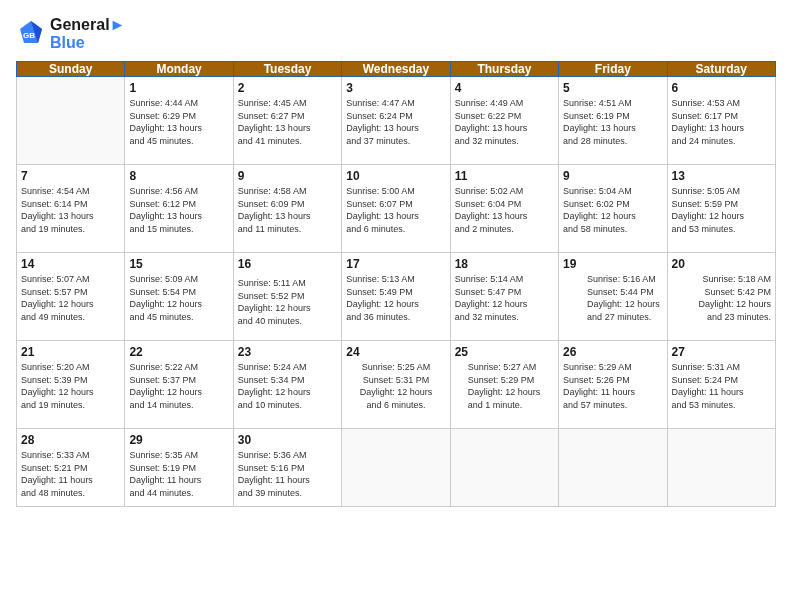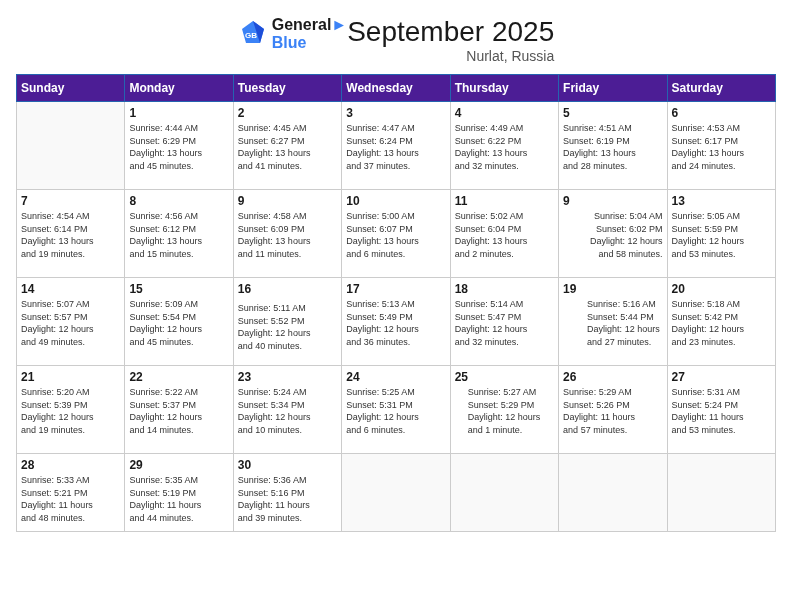--- a/index.html
+++ b/index.html
@@ -12,21 +12,21 @@
     }
     .page {
       width: 792px;
       height: 612px;
       padding: 16px;
       display: flex;
       flex-direction: column;
     }
     .header {
       display: flex;
-      justify-content: center;
+      justify-content: flex-start;
       align-items: flex-start;
       margin-bottom: 10px;
     }
     .logo {
       display: flex;
       align-items: center;
     }
     .logo-icon {
       width: 30px;
       height: 30px;
@@ -43,26 +43,26 @@
     .location {
       font-size: 14px;
       color: #555;
     }
     .cal-table {
       width: 100%;
       border-collapse: collapse;
       table-layout: fixed;
     }
     .cal-table th {
-      background-color: #4c1d95;
+      background-color: #a16207;
       color: white;
       font-size: 12px;
       font-weight: bold;
-      padding: 6px 4px;
-      text-align: left;
+      padding: 0 4px;
+      text-align: center;
       border: 1px solid #2563b0;
     }
     .cal-table td {
       border: 1px solid #ccc;
       vertical-align: top;
       padding: 4px;
       font-size: 9.5px;
       color: #333;
       height: 88px;
     }
@@ -99,24 +99,20 @@
         <polygon points="15,2 26,10 22,24" fill="#1d4ed8"></polygon>
         <text x="7" y="19" font-size="8" fill="white" font-weight="bold">GB</text>
       </svg>
       <div>
         <div style="font-size:16px;font-weight:bold;color:#1a1a1a;line-height:1.1;">
           <span style="color:#1a1a1a;">General</span><span style="color:#3b82f6;">►</span>
         </div>
         <div style="font-size:16px;font-weight:bold;color:#3b82f6;line-height:1.1;">Blue</div>
       </div>
     </div>
-    <div class="title-block">
-      <div class="month-title">September 2025</div>
-      <div class="location">Nurlat, Russia</div>
-    </div>
   </div>
 
   <table class="cal-table">
     <thead>
       <tr>
 
       <th>Sunday</th>
           <th>Monday</th>
           <th>Tuesday</th>
           <th>Wednesday</th>
@@ -203,21 +199,21 @@
           </td>
           <td>
             <span class="day-num">11</span>
             <div class="day-info" style="white-space: pre-line;">Sunrise: 5:02 AM
 Sunset: 6:04 PM
 Daylight: 13 hours
 and 2 minutes.</div>
           </td>
           <td>
             <span class="day-num">9</span>
-            <div class="day-info" style="white-space: pre-line; text-align: right;">Sunrise: 5:04 AM
+            <div class="day-info" style="white-space: pre-line;">Sunrise: 5:04 AM
 Sunset: 6:02 PM
 Daylight: 12 hours
 and 58 minutes.</div>
           </td>
           <td>
             <span class="day-num">13</span>
             <div class="day-info" style="white-space: pre-line;">Sunrise: 5:05 AM
 Sunset: 5:59 PM
 Daylight: 12 hours
 and 53 minutes.</div>
@@ -261,21 +257,21 @@
           </td>
           <td>
             <span class="day-num">19</span>
             <div class="day-info" style="white-space: pre-line; margin-left: 24px;">Sunrise: 5:16 AM
 Sunset: 5:44 PM
 Daylight: 12 hours
 and 27 minutes.</div>
           </td>
           <td>
             <span class="day-num">20</span>
-            <div class="day-info" style="white-space: pre-line;">Sunrise: 5:18 AM
+            <div class="day-info" style="white-space: pre-line; text-align: right;">Sunrise: 5:18 AM
 Sunset: 5:42 PM
 Daylight: 12 hours
 and 23 minutes.</div>
           </td>
         </tr>
         <tr class="week-row">
           <td>
             <span class="day-num">21</span>
             <div class="day-info" style="white-space: pre-line;">Sunrise: 5:20 AM
 Sunset: 5:39 PM
@@ -291,21 +287,21 @@
           </td>
           <td>
             <span class="day-num">23</span>
             <div class="day-info" style="white-space: pre-line;">Sunrise: 5:24 AM
 Sunset: 5:34 PM
 Daylight: 12 hours
 and 10 minutes.</div>
           </td>
           <td>
             <span class="day-num">24</span>
-            <div class="day-info" style="white-space: pre-line;">Sunrise: 5:25 AM
+            <div class="day-info" style="white-space: pre-line; text-align: center;">Sunrise: 5:25 AM
 Sunset: 5:31 PM
 Daylight: 12 hours
 and 6 minutes.</div>
           </td>
           <td>
             <span class="day-num">25</span>
             <div class="day-info" style="white-space: pre-line; margin-left: 13px;">Sunrise: 5:27 AM
 Sunset: 5:29 PM
 Daylight: 12 hours
 and 1 minute.</div>

